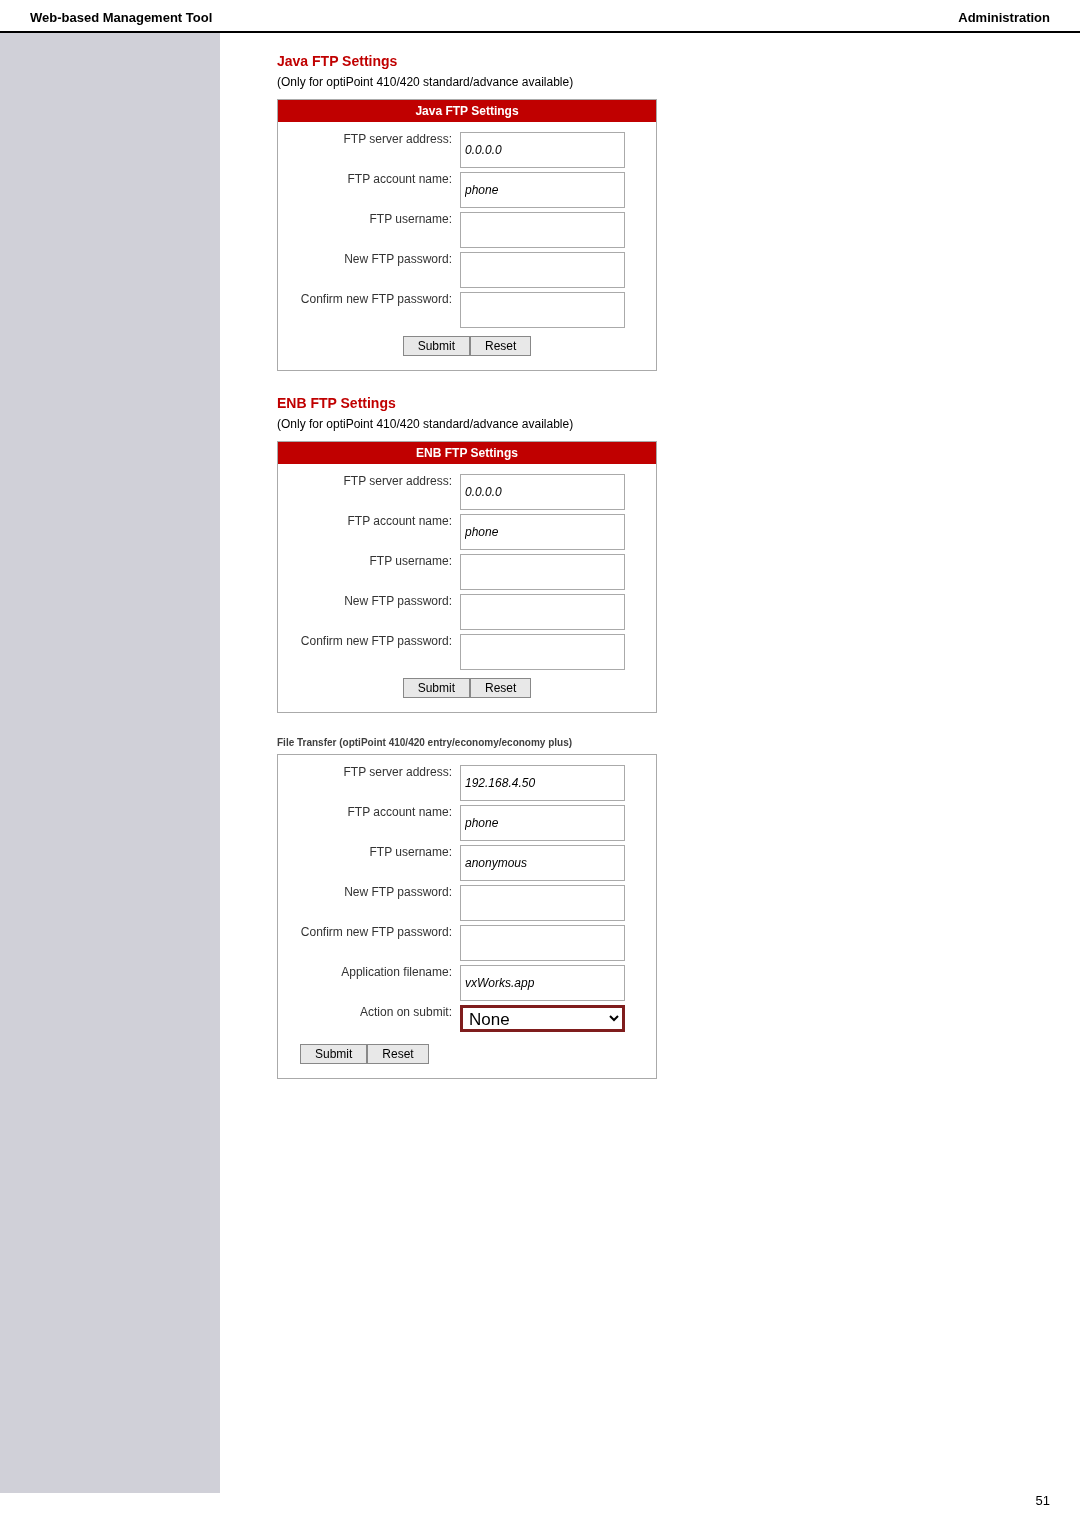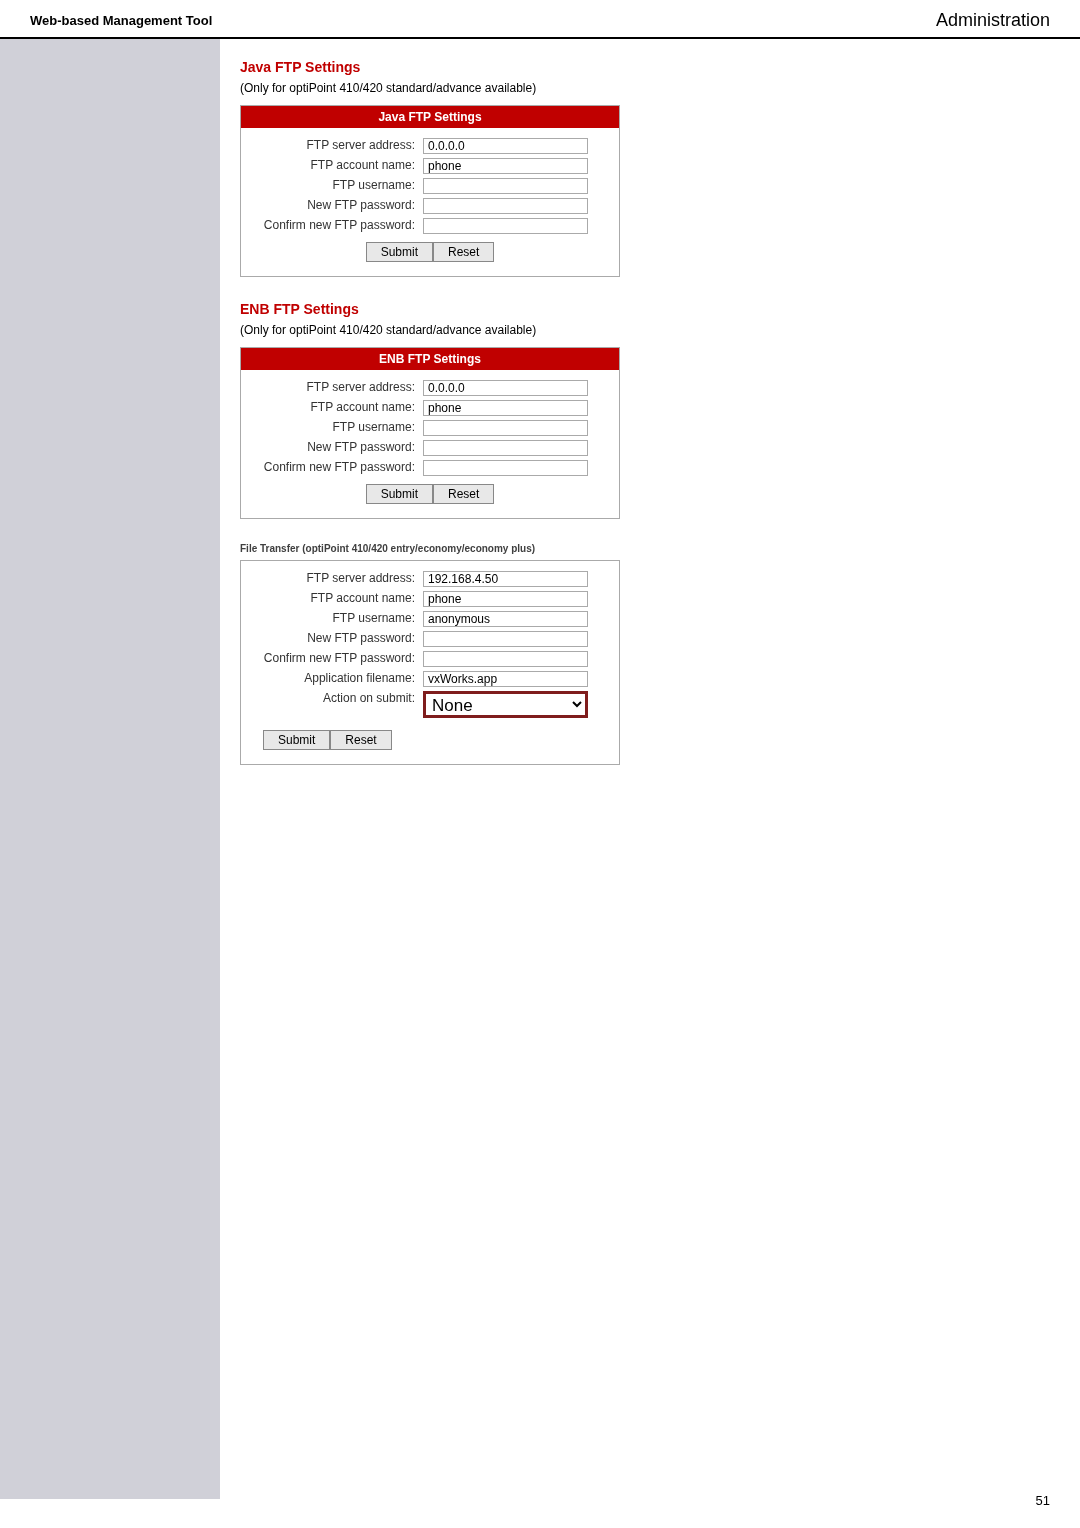--- a/index.html
+++ b/index.html
@@ -26,22 +26,22 @@
       align-items: center;
       padding: 10px 30px 6px 30px;
       border-bottom: 2px solid #000;
       margin-bottom: 0;
     }
     .header-left {
       font-weight: bold;
       font-size: 13px;
     }
     .header-right {
-      font-weight: normal;
-      font-size: 18px;
+      font-weight: bold;
+      font-size: 13px;
     }
 
     
     .content-area {
       display: flex;
       flex-direction: row;
       min-height: 1460px;
     }
 
     
@@ -102,22 +102,23 @@
       padding-right: 8px;
       font-size: 12px;
       color: #333;
       flex-shrink: 0;
     }
     .form-input {
       width: 165px;
       border: 1px solid #aaa;
       padding: 1px 4px;
       font-size: 12px;
-      height: 16px;
-      background: #fff;
+      height: 36px;
+      background: #fff;
+      font-style: italic;
     }
     .form-select {
       width: 165px;
       border: 3px solid #7f1d1d;
       padding: 1px 2px;
       font-size: 17px;
       height: 27px;
       background: #fff;
     }
 
@@ -151,20 +152,21 @@
       position: absolute;
       bottom: 20px;
       right: 30px;
       font-weight: normal;
       font-size: 13px;
     }
 
     
     .section-gap {
       margin-bottom: 16px;
+      margin-left: 37px;
     }
   </style>
 </head>
 <body>
 
 <div class="page-wrapper">
 
   <div class="header">
     <span class="header-left">Web-based Management Tool</span>
     <span class="header-right">Administration</span>

